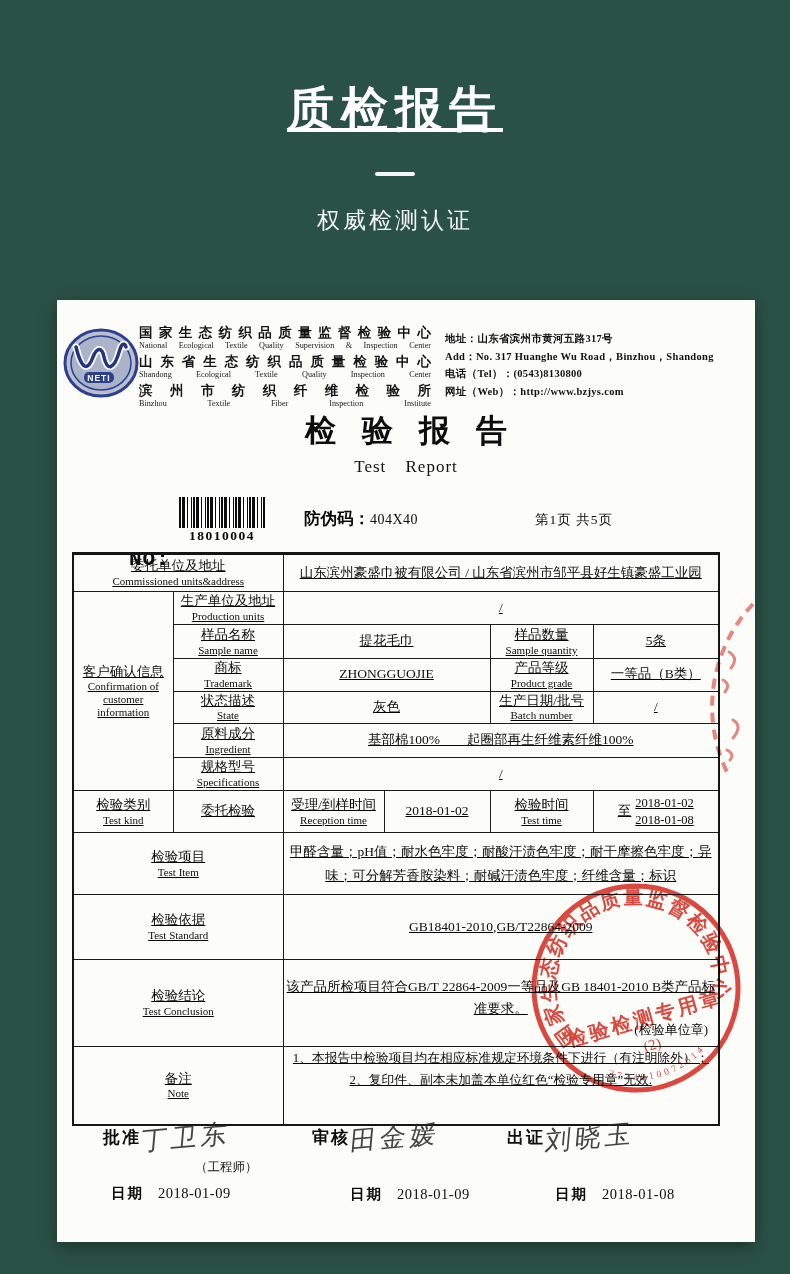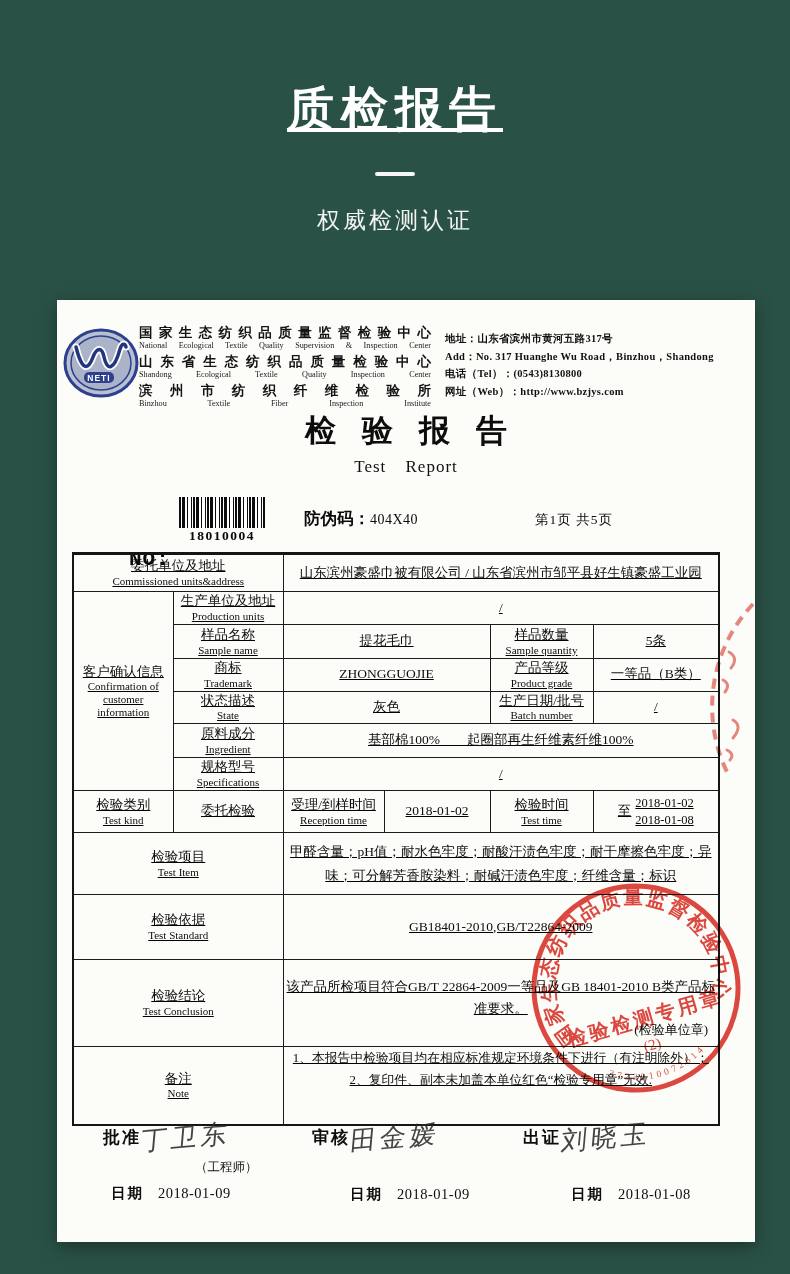--- a/index.html
+++ b/index.html
@@ -279,21 +279,21 @@
     <div class="abs" style="left:255px; top:820px;">
       <div class="sig-group">
         <span class="sig-label">审核</span>
         <span class="sig-name">田金媛</span>
       </div>
       <div class="sig-date" style="margin:30px 0 0 38px;">
         <b>日期</b><span>2018-01-09</span>
       </div>
     </div>
 
-    <div class="abs" style="left:466px; top:820px;font-family:Liberation Serif, serif;">
+    <div class="abs" style="left:450px; top:820px;font-family:Liberation Serif, serif;">
       <div class="sig-group">
         <span class="sig-label">出证</span>
         <span class="sig-name">刘晓玉</span>
       </div>
       <div class="sig-date" style="margin:30px 0 0 48px;">
         <b>日期</b><span>2018-01-08</span>
       </div>
     </div>
 
   </div>

